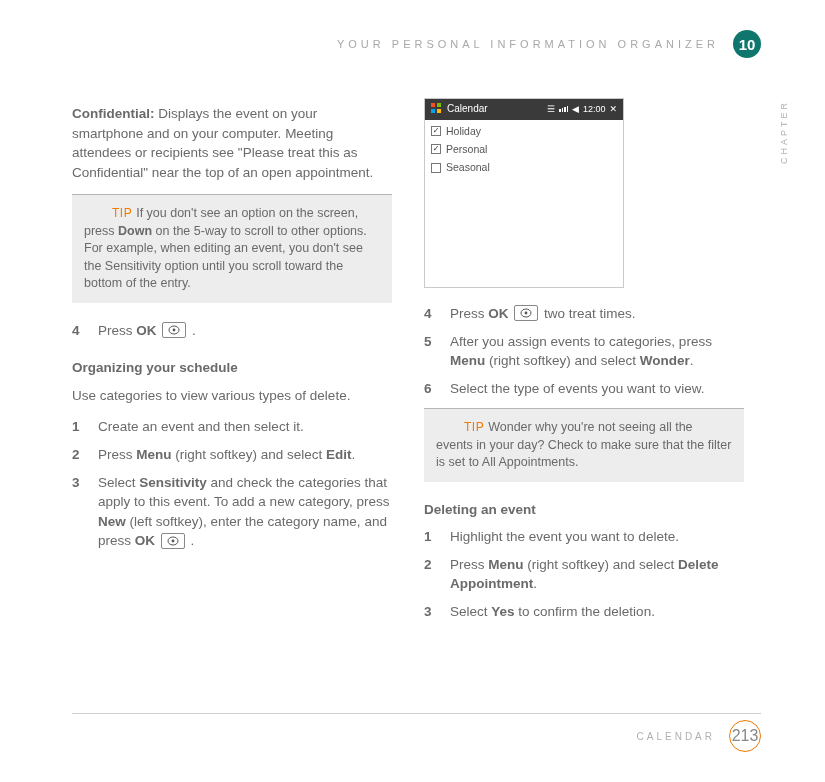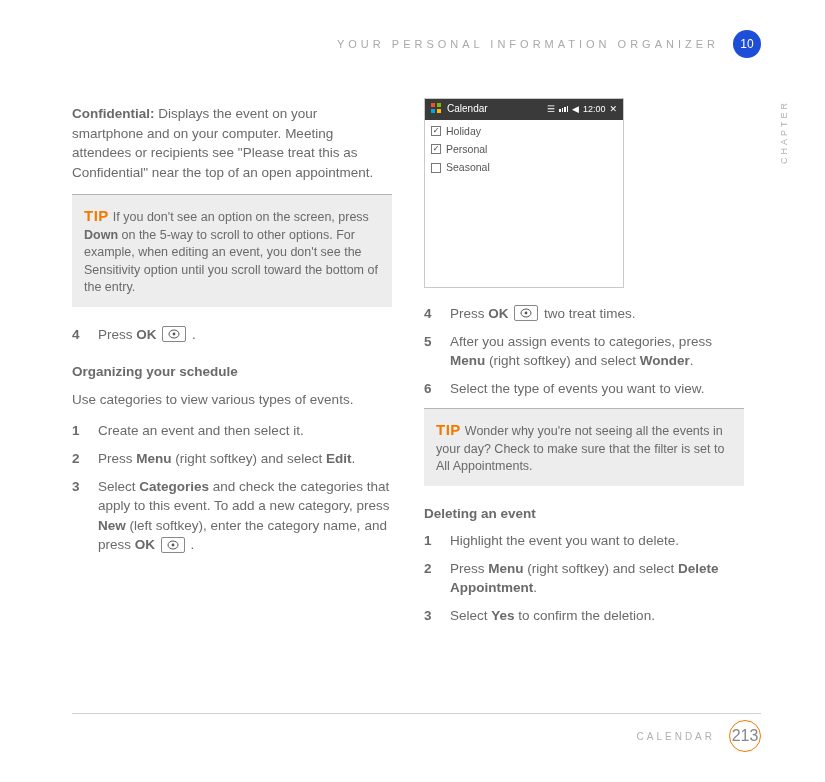--- a/index.html
+++ b/index.html
@@ -29,27 +29,27 @@
   }
   .header-title {
     font-size: 11px;
     letter-spacing: 4px;
     color: #a8a8a8;
   }
   .chapter-badge {
     width: 28px;
     height: 28px;
     border-radius: 50%;
-    background: #1d4ed8;
+    background: #0f766e;
     color: #fff;
-    font-size: 12px;
+    font-size: 15px;
     display: flex;
     align-items: center;
     justify-content: center;
-    font-weight: 400;
+    font-weight: 700;
   }
   .chapter-vert {
     position: absolute;
     right: 36px;
     top: 100px;
     font-size: 9px;
     letter-spacing: 3px;
     color: #b0b0b0;
     writing-mode: vertical-rl;
     transform: rotate(180deg);
@@ -68,24 +68,25 @@
   .tip-box {
     background: #ededed;
     border-top: 1px solid #b5b5b5;
     padding: 10px 12px;
     font-size: 12.5px;
     line-height: 1.4;
     margin: 10px 0 18px 0;
   }
   .tip-label {
     color: #f27a00;
-    font-size: 15px;
-    font-weight: 700;
+    font-size: 12px;
+    font-weight: 400;
     letter-spacing: 0.5px;
     margin-right: 4px;
+    margin-left: 28px;
   }
   .step {
     display: flex;
     gap: 12px;
     margin-bottom: 8px;
   }
   .step-num {
     font-weight: 700;
     min-width: 14px;
     color: #6a6a6a;
@@ -225,38 +226,38 @@
           <span class="ok-btn-icon">
             <svg width="14" height="10" viewBox="0 0 14 10">
                 <ellipse cx="7" cy="5" rx="5" ry="4" fill="none" stroke="#555" stroke-width="1"></ellipse>
                 <circle cx="7" cy="5" r="1.4" fill="#555"></circle>
               </svg>
           </span><span> .</span>
         </div>
       </div>
 
       <div class="sub-h">Organizing your schedule</div>
-      <p class="para">Use categories to view various types of events.</p>
+      <p class="para">Use categories to view various types of delete.</p>
 
       <div class="step">
         <div class="step-num">1</div>
         <div>Create an event and then select it.</div>
       </div>
 
       <div class="step">
         <div class="step-num">2</div>
         <div>
           <span>Press </span><span class="bold">Menu</span><span> (right softkey) and select </span><span class="bold">Edit</span><span>.</span>
         </div>
       </div>
 
       <div class="step">
         <div class="step-num">3</div>
         <div>
-          <span>Select </span><span class="bold">Categories</span><span> and check the categories that apply to this event. To add a new category, press </span><span class="bold">New</span><span> (left softkey), enter the category name, and press </span><span class="bold">OK</span>
+          <span>Select </span><span class="bold">Sensitivity</span><span> and check the categories that apply to this event. To add a new category, press </span><span class="bold">New</span><span> (left softkey), enter the category name, and press </span><span class="bold">OK</span>
           <span class="ok-btn-icon">
             <svg width="14" height="10" viewBox="0 0 14 10">
                 <ellipse cx="7" cy="5" rx="5" ry="4" fill="none" stroke="#555" stroke-width="1"></ellipse>
                 <circle cx="7" cy="5" r="1.4" fill="#555"></circle>
               </svg>
           </span><span> .</span>
         </div>
       </div>
 
     </div>

